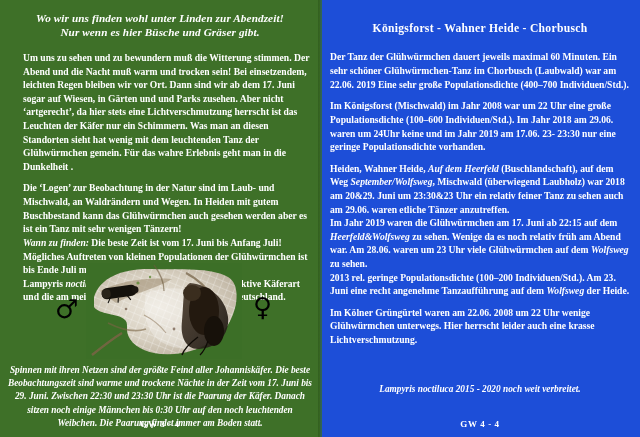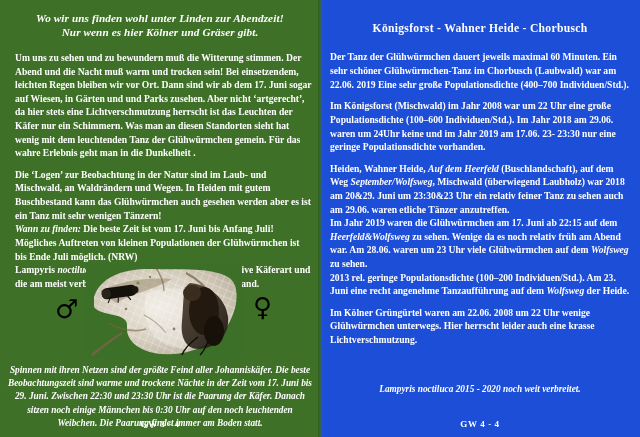--- a/index.html
+++ b/index.html
@@ -48,21 +48,21 @@
     font-size:11.6px;
     padding:22px 10px 0 10px;
     letter-spacing:.3px;
   }
   .body{
     color:#ffffff;
     font-weight:bold;
     font-size:9.6px;
     line-height:1.42;
   }
-  .body-left{padding:12px 8px 0 15px;}
+  .body-left{padding:12px 8px 0 23px;}
   .body-right{padding:14px 8px 0 10px;}
   .para{margin:0 0 8px 0;}
   .para.tight{margin-bottom:0;}
   .it{font-style:italic;}
   .photo-wrap{
     position:absolute;
     left:0;top:258px;
     width:320px;height:105px;
   }
   .photo{
@@ -118,21 +118,21 @@
 </style>
 </head>
 <body>
 
 <div class="slide">
 
   <div class="panel panel-left">
 
     <div class="title title-left">
       <div>Wo wir uns finden wohl unter Linden zur Abendzeit!</div>
-      <div>Nur wenn es hier Kölner und Gräser gibt.</div>
+      <div>Nur wenn es hier Büsche und Gräser gibt.</div>
     </div>
 
     <div class="body body-left">
 
       <p class="para">Um uns zu sehen und zu bewundern muß die Witterung stimmen. Der Abend und die Nacht muß warm und trocken sein! Bei einsetzendem, leichten Regen bleiben wir vor Ort. Dann sind wir ab dem 17. Juni sogar auf  Wiesen, in Gärten und und Parks zusehen.  Aber nicht  ‘artgerecht’, da hier stets eine Lichtverschmutzung herrscht ist das Leuchten der Käfer nur ein Schimmern.  Was man an diesen Standorten  sieht hat  wenig mit dem leuchtenden Tanz  der Glühwürmchen gemein. Für das wahre Erlebnis geht man in die Dunkelheit .</p>
 
       <p class="para tight">Die ‘Logen’  zur Beobachtung in der Natur sind im Laub- und Mischwald, an Waldrändern und  Wegen.  In Heiden mit gutem Buschbestand kann das Glühwürmchen auch gesehen werden aber es ist ein Tanz mit sehr wenigen Tänzern!</p>
 
       <p class="para tight"><span class="it">Wann zu finden:</span><span> Die beste Zeit ist vom 17. Juni bis Anfang Juli! Mögliches Auftreten von kleinen Populationen der Glühwürmchen ist bis Ende Juli möglich.  (NRW)</span></p>
 

